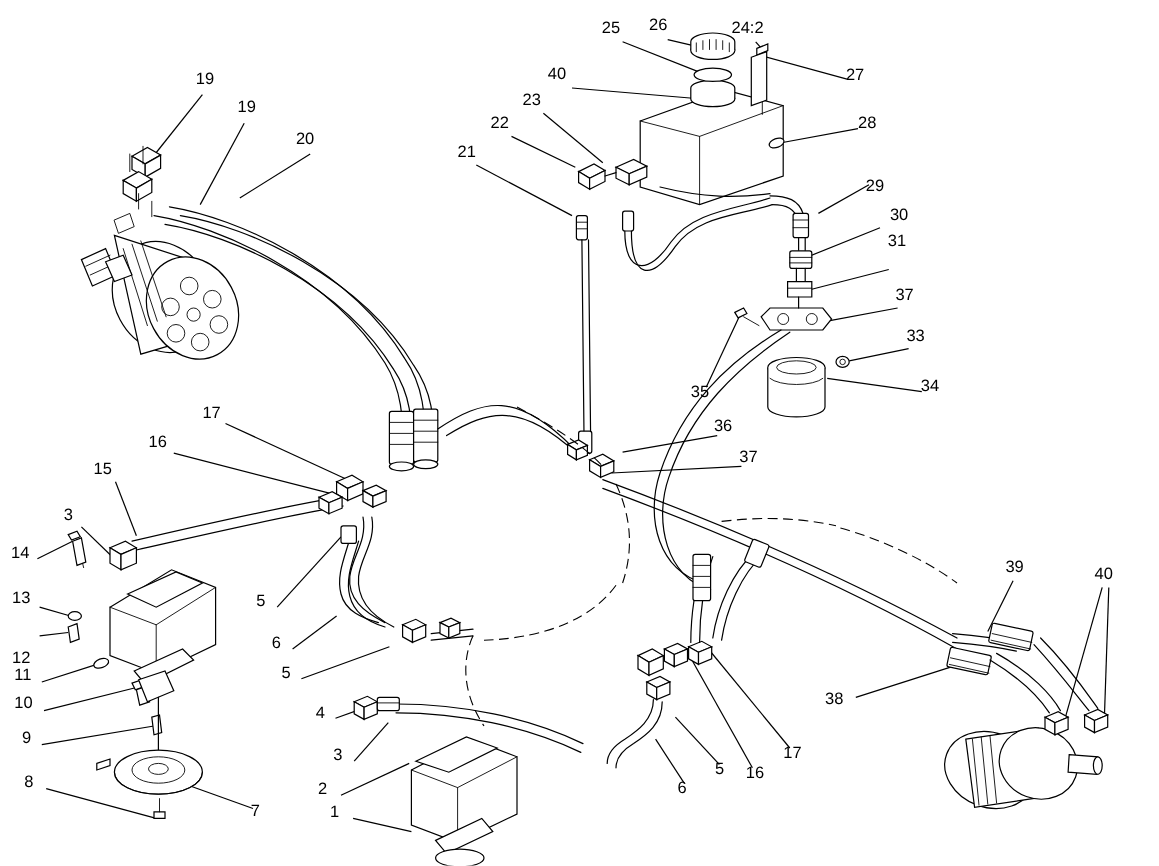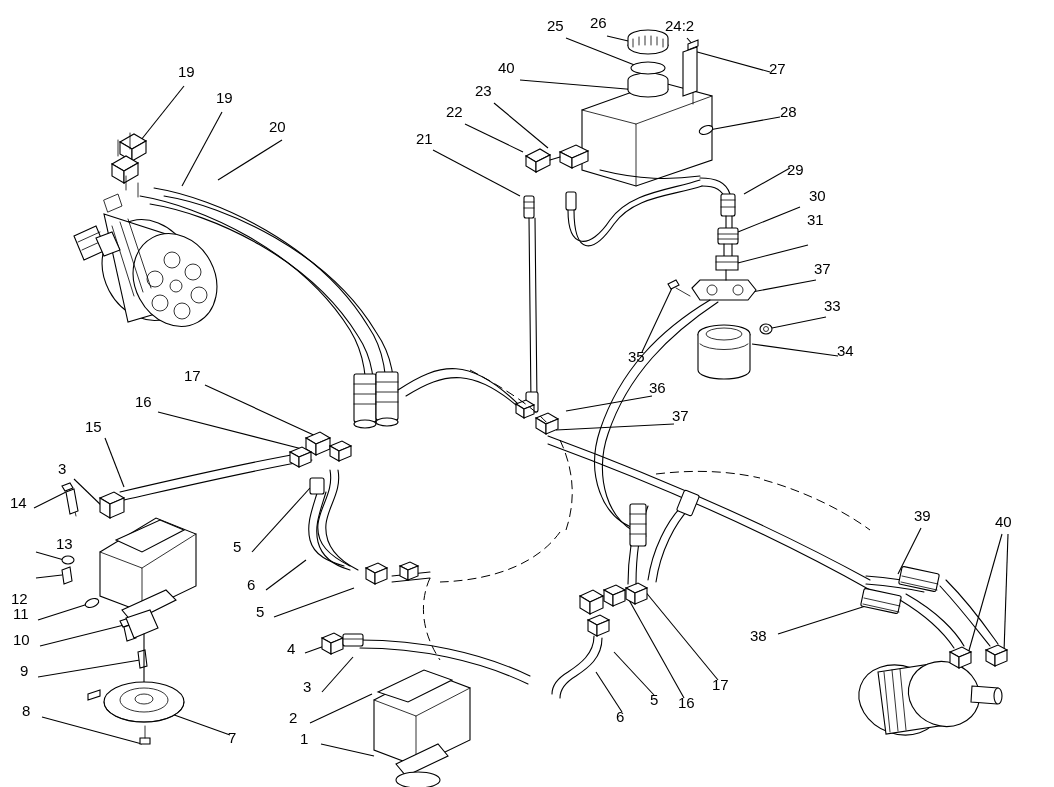--- a/index.html
+++ b/index.html
@@ -474,21 +474,21 @@
   <div class="callout" style="left:287px; top:641px;">4</div>
   <div class="callout" style="left:256px; top:604px;">5</div>
   <div class="callout" style="left:247px; top:577px;">6</div>
   <div class="callout" style="left:233px; top:539px;">5</div>
   <div class="callout" style="left:228px; top:730px;">7</div>
   <div class="callout" style="left:22px;  top:703px;">8</div>
   <div class="callout" style="left:20px;  top:663px;">9</div>
   <div class="callout" style="left:13px;  top:632px;">10</div>
   <div class="callout" style="left:13px;  top:606px;">11</div>
   <div class="callout" style="left:11px;  top:591px;">12</div>
-  <div class="callout" style="left:11px;  top:536px;margin-left:45px;">13</div>
+  <div class="callout" style="left:11px;  top:536px;">13</div>
   <div class="callout" style="left:10px;  top:495px;">14</div>
   <div class="callout" style="left:58px;  top:461px;">3</div>
   <div class="callout" style="left:85px;  top:419px;">15</div>
   <div class="callout" style="left:135px; top:394px;">16</div>
   <div class="callout" style="left:184px; top:368px;">17</div>
   <div class="callout" style="left:178px; top:64px;">19</div>
   <div class="callout" style="left:216px; top:90px;">19</div>
   <div class="callout" style="left:269px; top:119px;">20</div>
   <div class="callout" style="left:416px; top:131px;">21</div>
   <div class="callout" style="left:446px; top:104px;">22</div>

